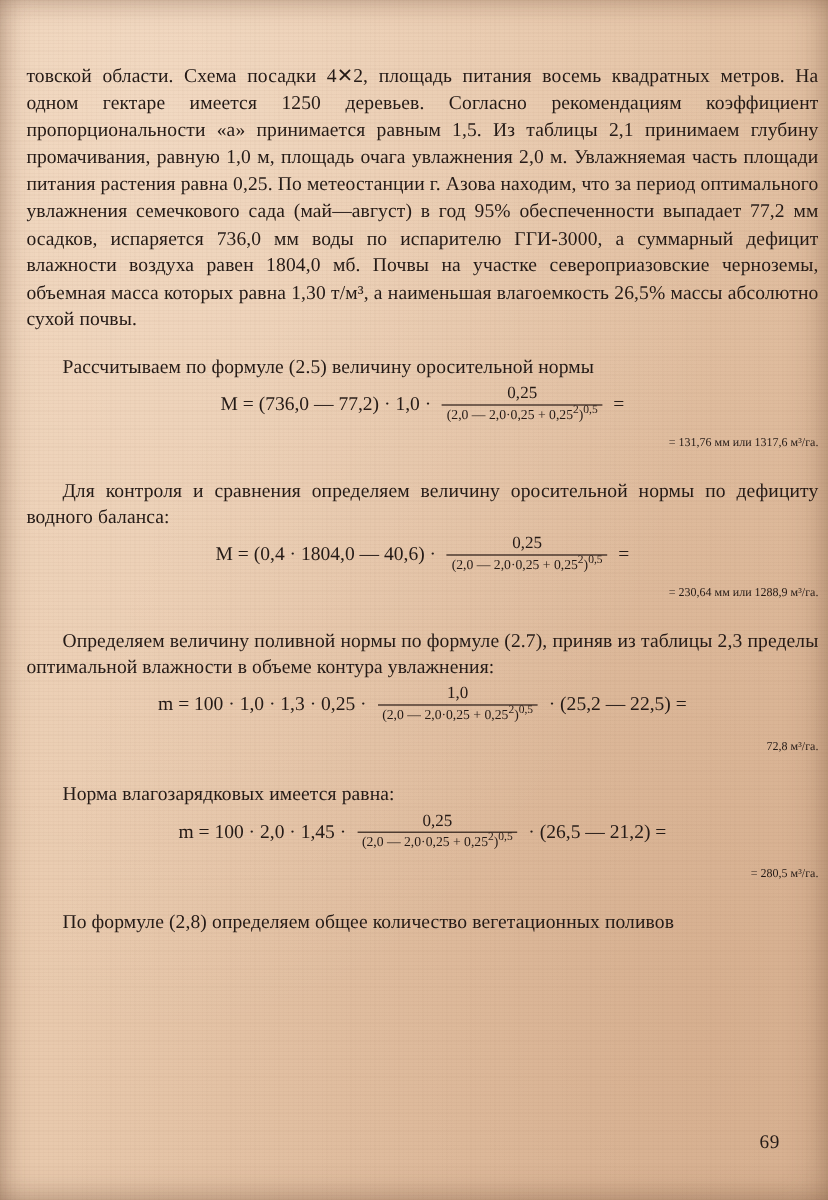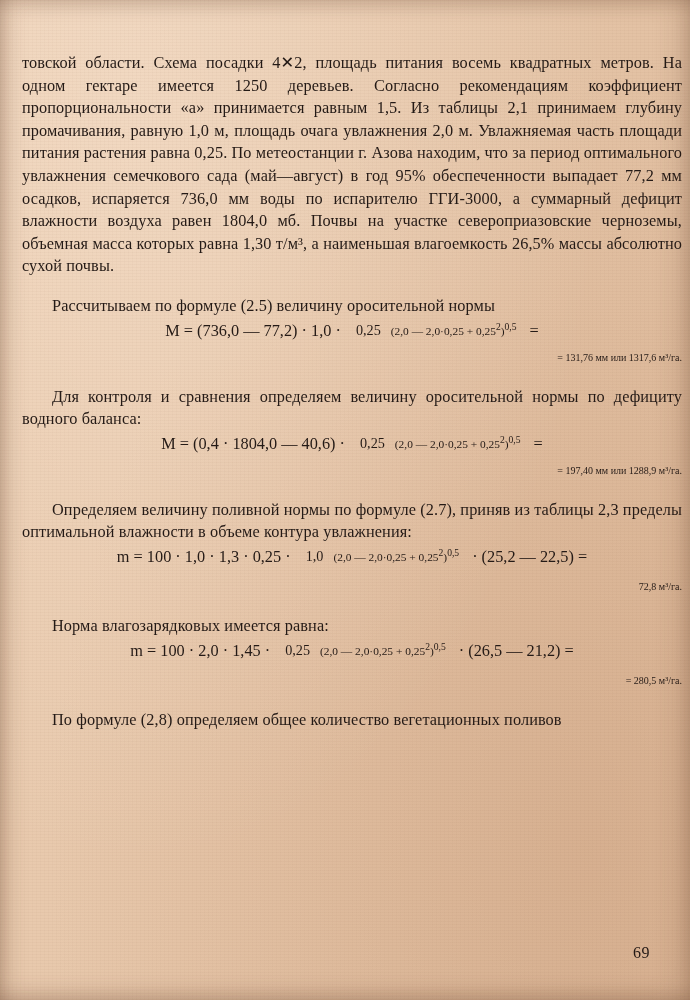--- a/index.html
+++ b/index.html
@@ -70,21 +70,21 @@
     align-items: center;
     justify-content: center;
     gap: 4px;
     white-space: nowrap;
   }
   .formula .lead {
     white-space: nowrap;
   }
   .frac {
     display: inline-flex;
-    flex-direction: row;
+    flex-direction: column;
     align-items: center;
     vertical-align: middle;
     margin: 0 5px;
   }
   .frac .num {
     font-size: 14.2px;
     line-height: 15px;
     padding: 0 6px 1px 6px;
   }
   .frac .bar {
@@ -147,21 +147,21 @@
 
     <div class="formula">
       <span class="lead">M = (0,4 · 1804,0 — 40,6) ·</span>
       <span class="frac">
         <span class="num">0,25</span>
         <span class="bar"></span>
         <span class="den"><span>(2,0 — 2,0·0,25 + 0,25</span><sup class="exp">2</sup><span>)</span><sup class="exp">0,5</sup></span>
       </span>
       <span class="lead">=</span>
     </div>
-    <p class="res-line">= 197,40 мм или 1288,9 м³/га.</p>
+    <p class="res-line">= 230,64 мм или 1288,9 м³/га.</p>
 
     <p class="para indent gap-top">Определяем величину поливной нормы  по формуле (2.7), приняв из таблицы 2,3 пределы оптимальной влажности в объеме контура увлажнения:</p>
 
     <div class="formula">
       <span class="lead">m = 100 · 1,0 · 1,3 · 0,25 ·</span>
       <span class="frac">
         <span class="num">1,0</span>
         <span class="bar"></span>
         <span class="den"><span>(2,0 — 2,0·0,25 + 0,25</span><sup class="exp">2</sup><span>)</span><sup class="exp">0,5</sup></span>
       </span>

